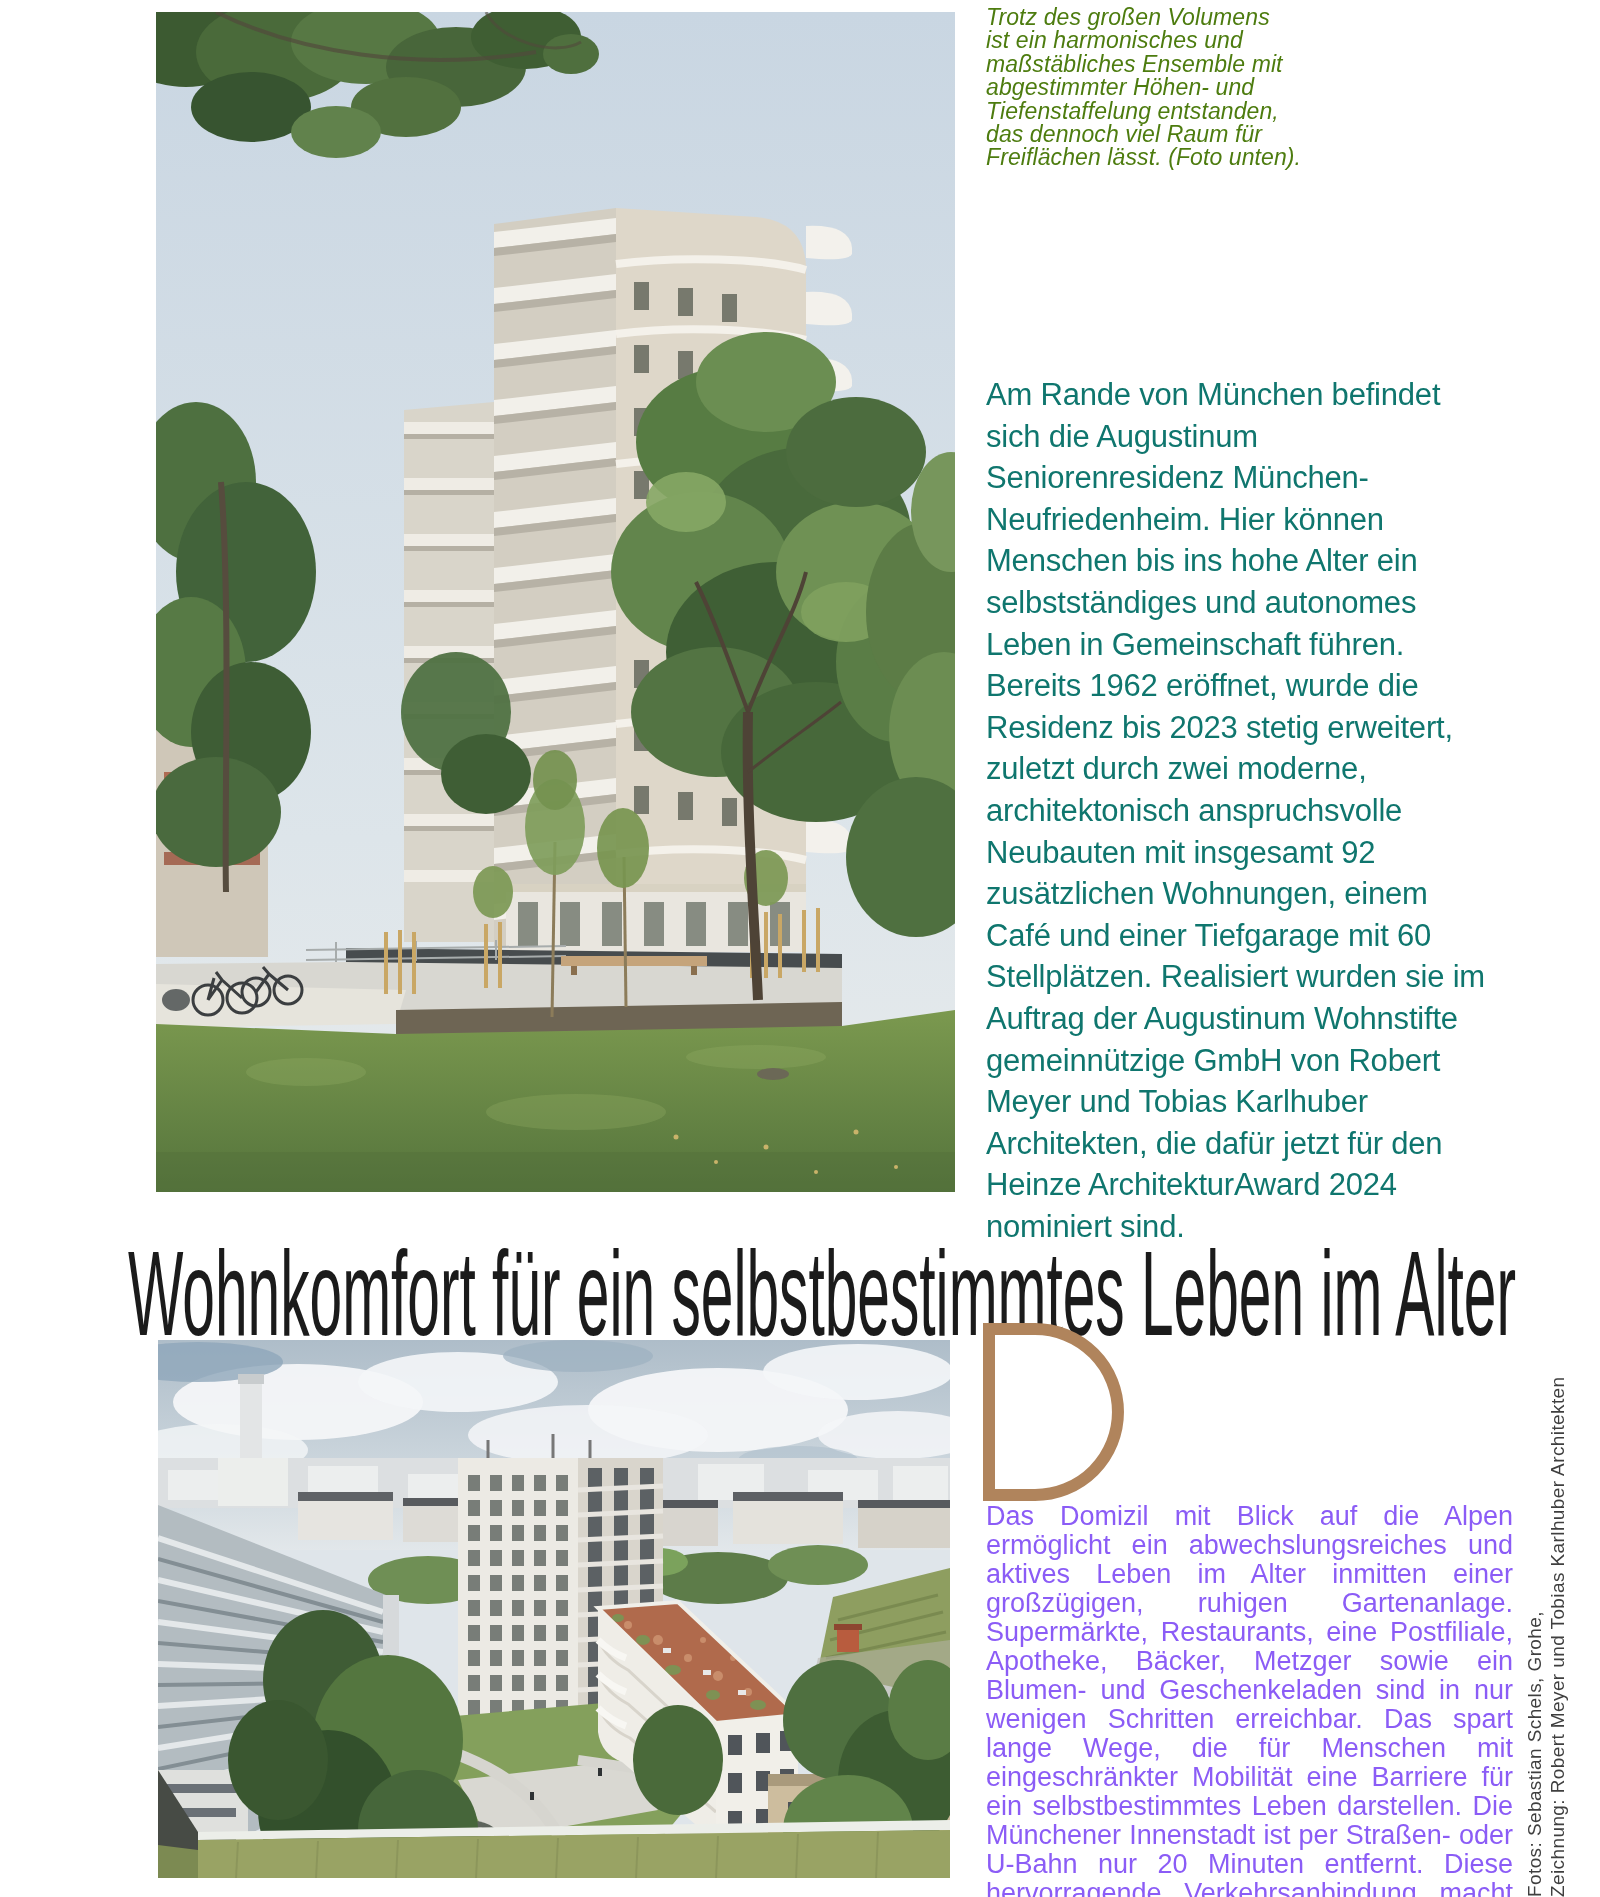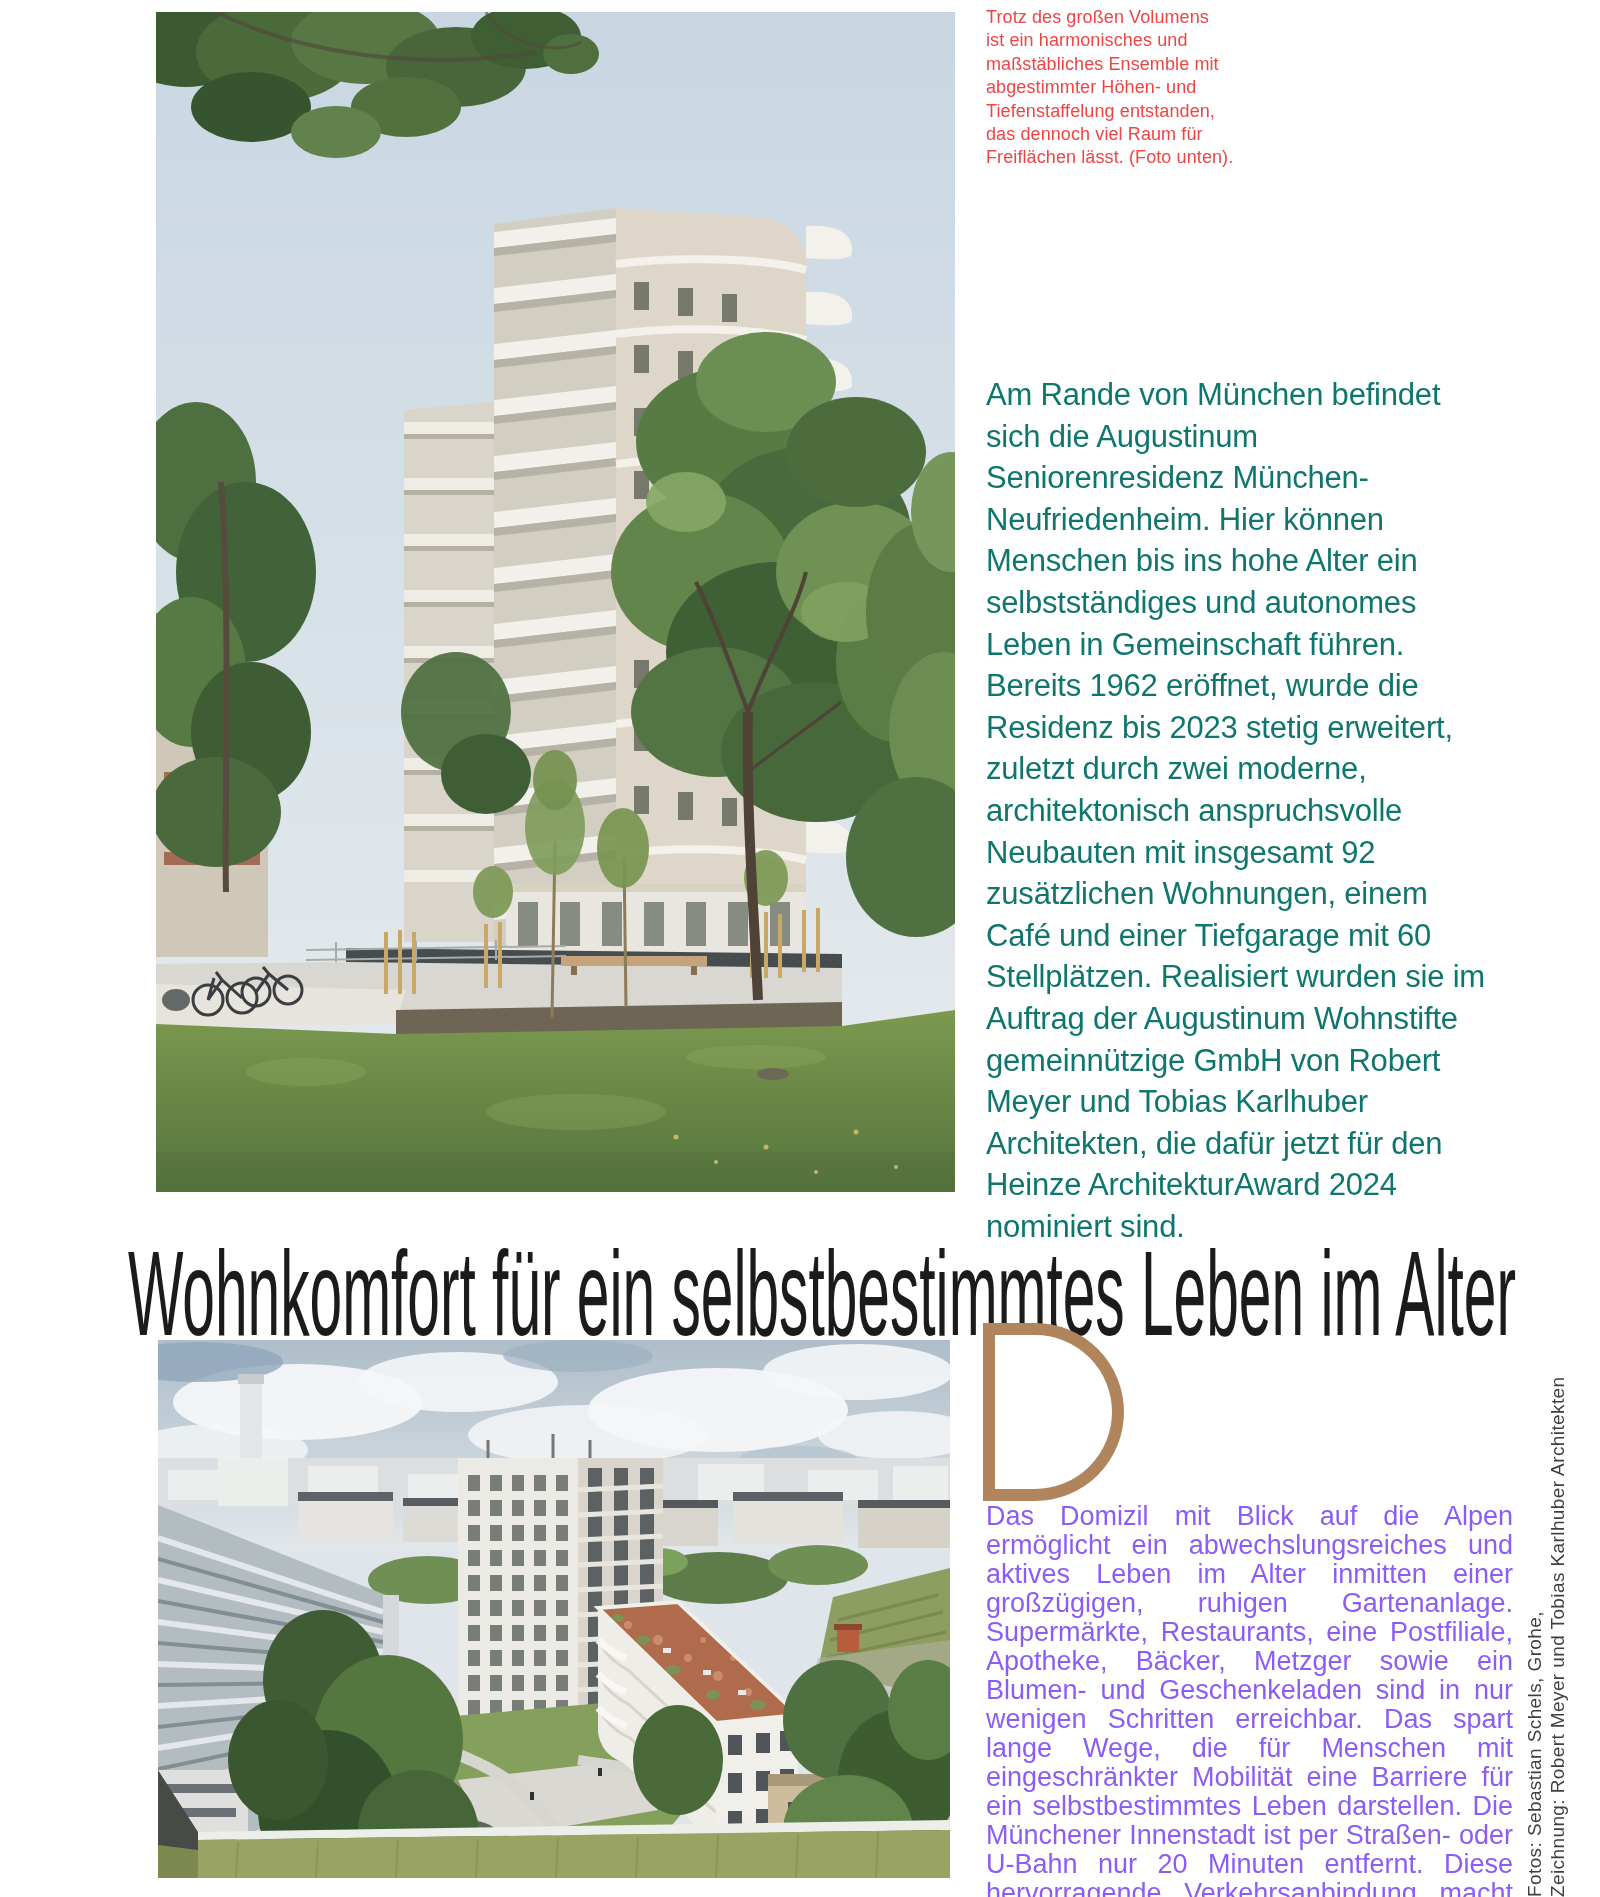--- a/index.html
+++ b/index.html
@@ -8,22 +8,22 @@
     background:#ffffff;overflow:hidden;
     font-family:"Liberation Sans", sans-serif;
   }
   .photo{position:absolute;overflow:hidden;background:#dfe5ea;}
   .photo svg{display:block;}
   #top-photo{left:156px;top:12px;width:799px;height:1180px;}
   #bottom-photo{left:158px;top:1340px;width:792px;height:538px;}
 
   .caption{
     position:absolute;left:986px;top:6px;width:360px;
-    font-size:18px;line-height:23.4px;color:#ef4444;
-    white-space:pre-line;letter-spacing:0.1px;
+    font-size:23px;line-height:23.4px;color:#4d7c0f;
+    white-space:pre-line;letter-spacing:0.1px;font-style:italic;
   }
   .intro{
     position:absolute;left:986px;top:374px;width:512px;
     font-size:31px;line-height:41.6px;color:#0f766e;
     letter-spacing:-0.2px;
   }
   .headline-wrap{position:absolute;left:126px;top:1243px;width:1400px;height:112px;text-align:right;}
   .dropcap-wrap{position:absolute;left:980px;top:1322px;width:152px;height:182px;}
   .body-par{
     position:absolute;left:986px;top:1502px;width:527px;

